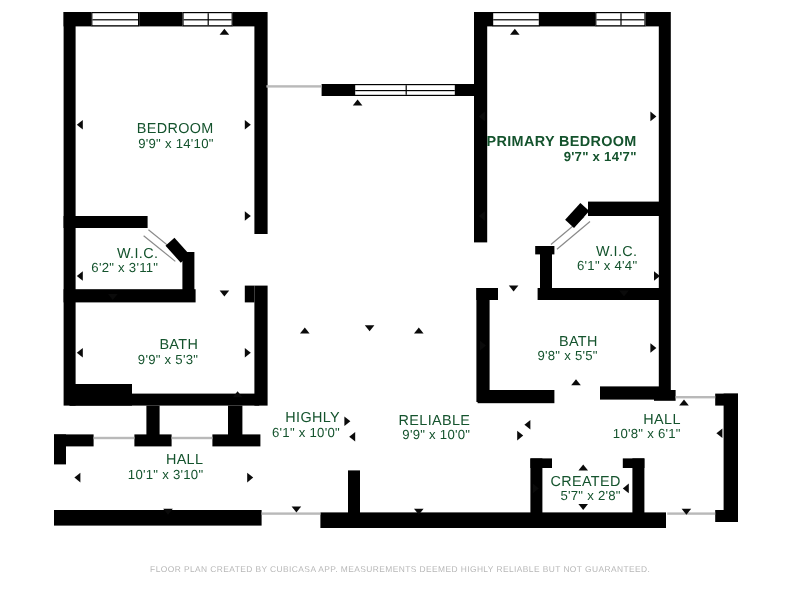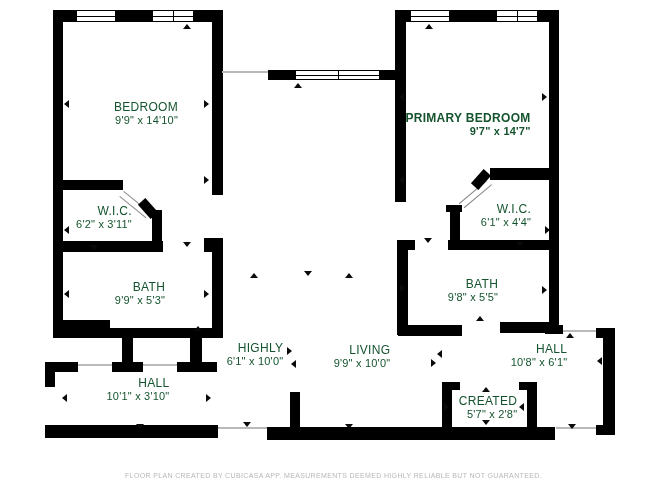--- a/index.html
+++ b/index.html
@@ -164,21 +164,21 @@
     <div class="rn">BATH</div>
     <div class="rd">9'8" x 5'5"</div>
   </div>
 
   <div class="room-label" style="left:255px; top:341px;">
     <div class="rn">HIGHLY</div>
     <div class="rd">6'1" x 10'0"</div>
   </div>
 
   <div class="room-label" style="left:362px; top:343px;">
-    <div class="rn">LIVING</div>
+    <div class="rn">RELIABLE</div>
     <div class="rd">9'9" x 10'0"</div>
   </div>
 
   <div class="room-label" style="left:539px; top:342px;">
     <div class="rn">HALL</div>
     <div class="rd">10'8" x 6'1"</div>
   </div>
 
   <div class="room-label" style="left:138px; top:376px;">
     <div class="rn">HALL</div>

